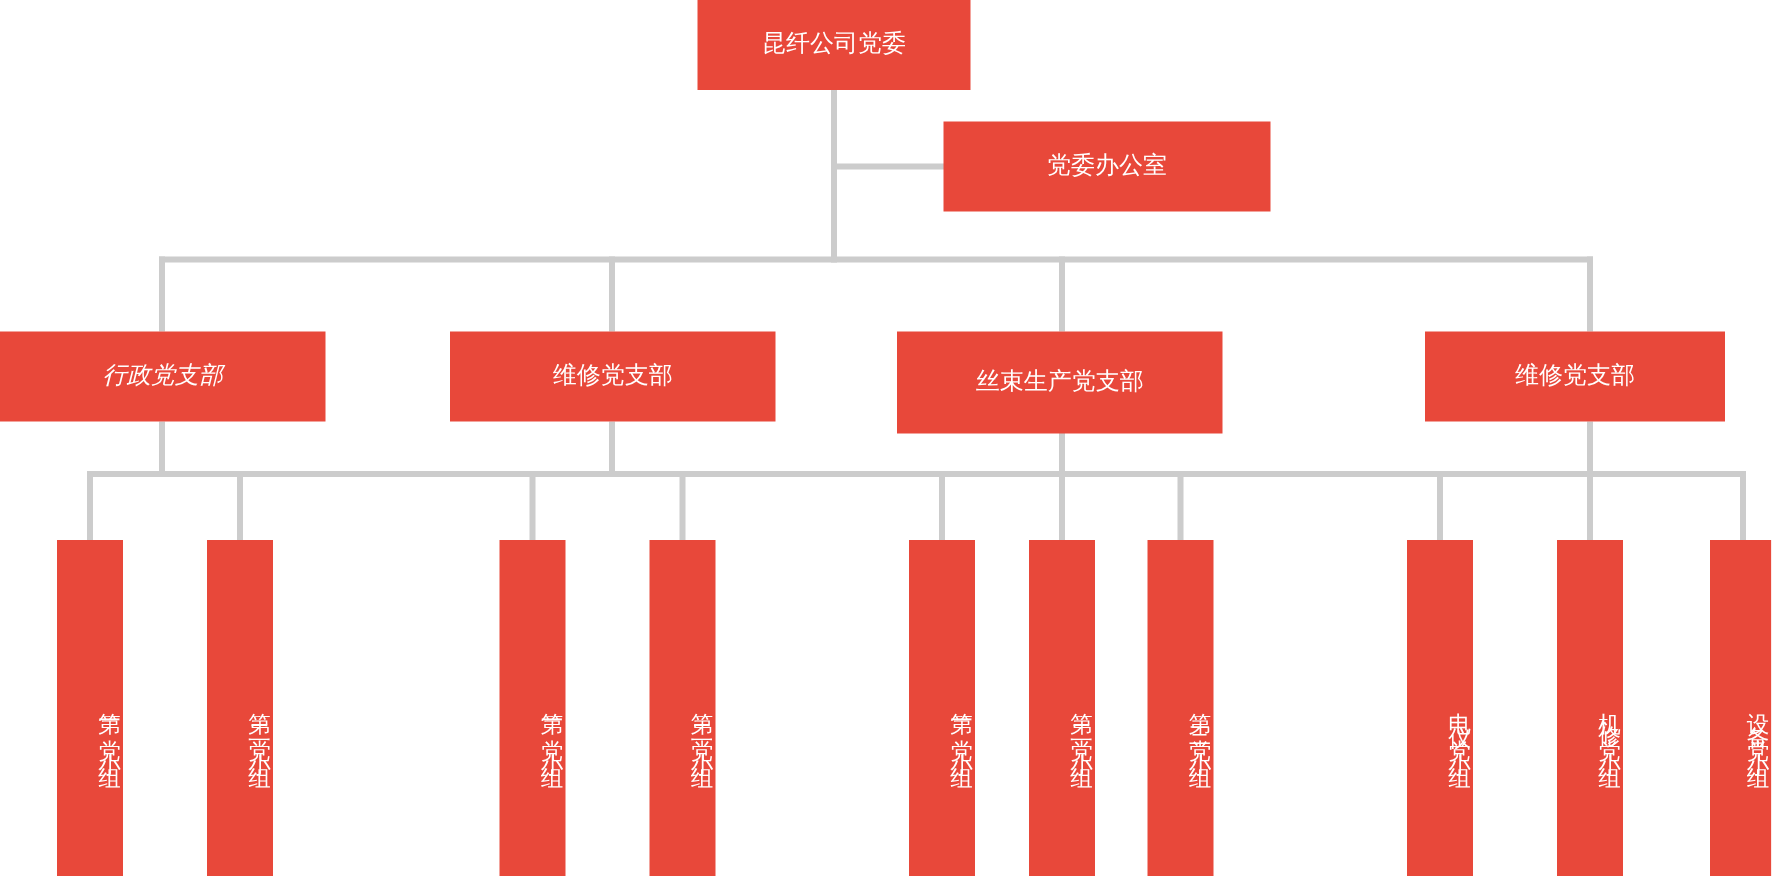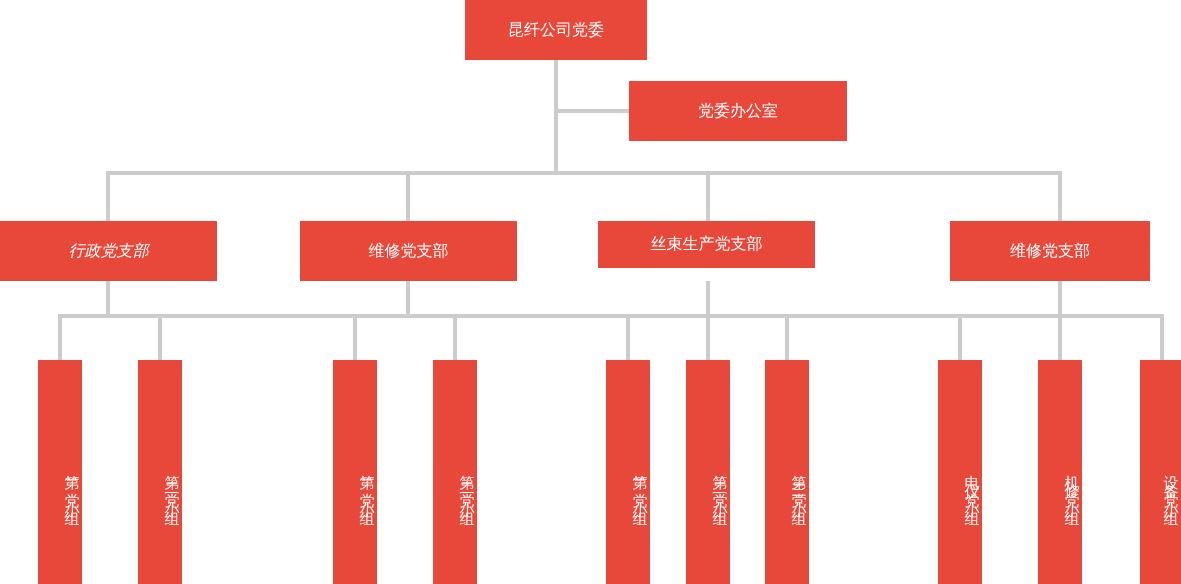--- a/index.html
+++ b/index.html
@@ -85,21 +85,21 @@
   <div class="conn conn-v" style="left:958px; top:314px; height:46px;"></div>
   <div class="conn conn-v" style="left:1058px; top:314px; height:46px;"></div>
   <div class="conn conn-v" style="left:1160px; top:314px; height:46px;"></div>
 
   <div class="node tier-root" style="left:465px; top:0px; width:182px; height:60px;">昆纤公司党委</div>
 
   <div class="node tier-aux" style="left:629px; top:81px; width:218px; height:60px;text-align:right;">党委办公室</div>
 
   <div class="node tier-dept" style="left:0px; top:221px; width:217px; height:60px;font-style:italic;">行政党支部</div>
   <div class="node tier-dept" style="left:300px; top:221px; width:217px; height:60px;">维修党支部</div>
-  <div class="node tier-dept" style="left:598px; top:221px; width:217px; height:47px;">丝束生产党支部</div>
+  <div class="node tier-dept" style="left:598px; top:221px; width:217px; height:68px;">丝束生产党支部</div>
   <div class="node tier-dept" style="left:950px; top:221px; width:200px; height:60px;">维修党支部</div>
 
   <div class="node tier-group" style="left:38px; top:360px; width:44px; height:224px;">第一党小组</div>
   <div class="node tier-group" style="left:138px; top:360px; width:44px; height:224px;">第二党小组</div>
   <div class="node tier-group" style="left:333px; top:360px; width:44px; height:224px;">第一党小组</div>
   <div class="node tier-group" style="left:433px; top:360px; width:44px; height:224px;">第二党小组</div>
   <div class="node tier-group" style="left:606px; top:360px; width:44px; height:224px;">第一党小组</div>
   <div class="node tier-group" style="left:686px; top:360px; width:44px; height:224px;">第二党小组</div>
   <div class="node tier-group" style="left:765px; top:360px; width:44px; height:224px;">第三党小组</div>
   <div class="node tier-group" style="left:938px; top:360px; width:44px; height:224px;">电仪党小组</div>

